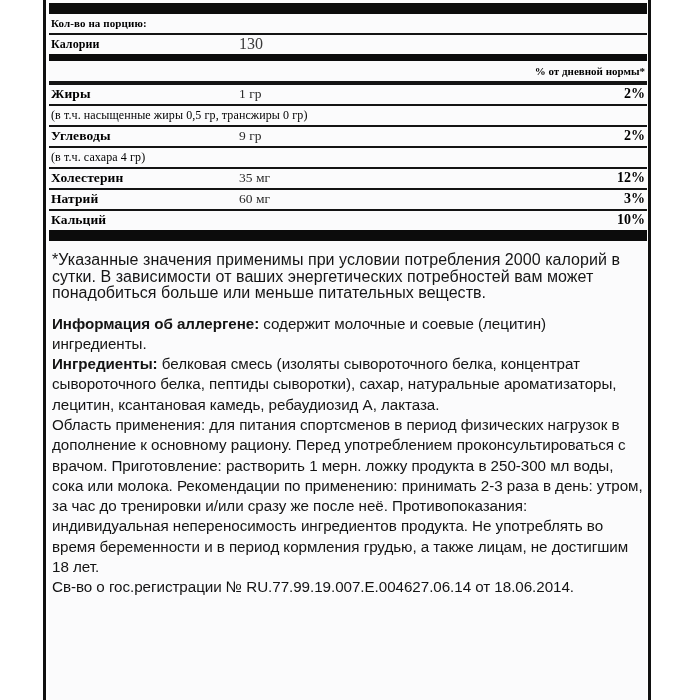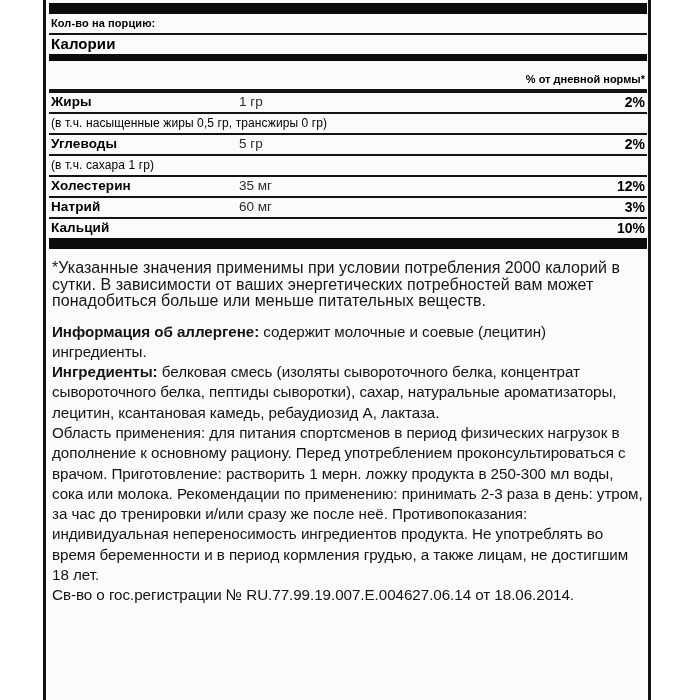--- a/index.html
+++ b/index.html
@@ -69,20 +69,21 @@
   }
 
   .row {
     display: flex;
     align-items: flex-end;
     width: 100%;
     box-sizing: border-box;
     padding: 1px 2px 2px 2px;
     font-size: 13.5px;
     line-height: 16px;
+    font-family: Liberation Serif, serif;
   }
   .row .nm {
     flex: 0 0 188px;
     font-weight: bold;
     letter-spacing: 0.1px;
   }
   .row .vl {
     flex: 1 1 auto;
     color: #2a2a2a;
     font-weight: normal;
@@ -109,24 +110,24 @@
     padding: 2px 2px 3px 2px;
   }
   .row.caption .nm {
     flex: 1 1 auto;
     font-weight: bold;
   }
   .row.dvhead {
     justify-content: flex-end;
     font-size: 11px;
     line-height: 14px;
-    padding: 11px 2px 3px 2px;
-    font-weight: bold;
-  }
-  .row.cal .nm { font-size: 15px; }
+    padding: 3px 2px 3px 2px;
+    font-weight: bold;
+  }
+  .row.cal .nm { font-size: 12px; }
   .row.cal .vl { font-size: 16px; color: #3a3a3a; }
 
   
   .footnote {
     font-size: 16px;
     line-height: 16.5px;
     padding: 11px 4px 0 3px;
     letter-spacing: 0.05px;
     color: #151515;
   }
@@ -159,20 +160,21 @@
       <div class="bar-thick"></div>
 
       <div class="row caption">
         <span class="nm">Кол-во на порцию:</span>
       </div>
 
       <div class="hr-thin"></div>
 
       <div class="row cal">
         <span class="nm">Калории</span>
+        <span class="vl">130</span>
       </div>
 
       <div class="bar-med"></div>
 
       <div class="row dvhead">
         <span>% от дневной нормы*</span>
       </div>
 
       <div class="hr-thin"></div>
 
@@ -185,27 +187,27 @@
       </div>
       <div class="hr-thin"></div>
 
       <div class="row sub">
         <span class="nm">(в т.ч. насыщенные жиры 0,5 гр, трансжиры 0 гр)</span>
       </div>
       <div class="hr-thin"></div>
 
       <div class="row">
         <span class="nm">Углеводы</span>
-        <span class="vl">5 гр</span>
+        <span class="vl">9 гр</span>
         <span class="dv">2%</span>
       </div>
       <div class="hr-thin"></div>
 
       <div class="row sub">
-        <span class="nm">(в т.ч. сахара 1 гр)</span>
+        <span class="nm">(в т.ч. сахара 4 гр)</span>
       </div>
       <div class="hr-thin"></div>
 
       <div class="row">
         <span class="nm">Холестерин</span>
         <span class="vl">35 мг</span>
         <span class="dv">12%</span>
       </div>
       <div class="hr-thin"></div>
 

